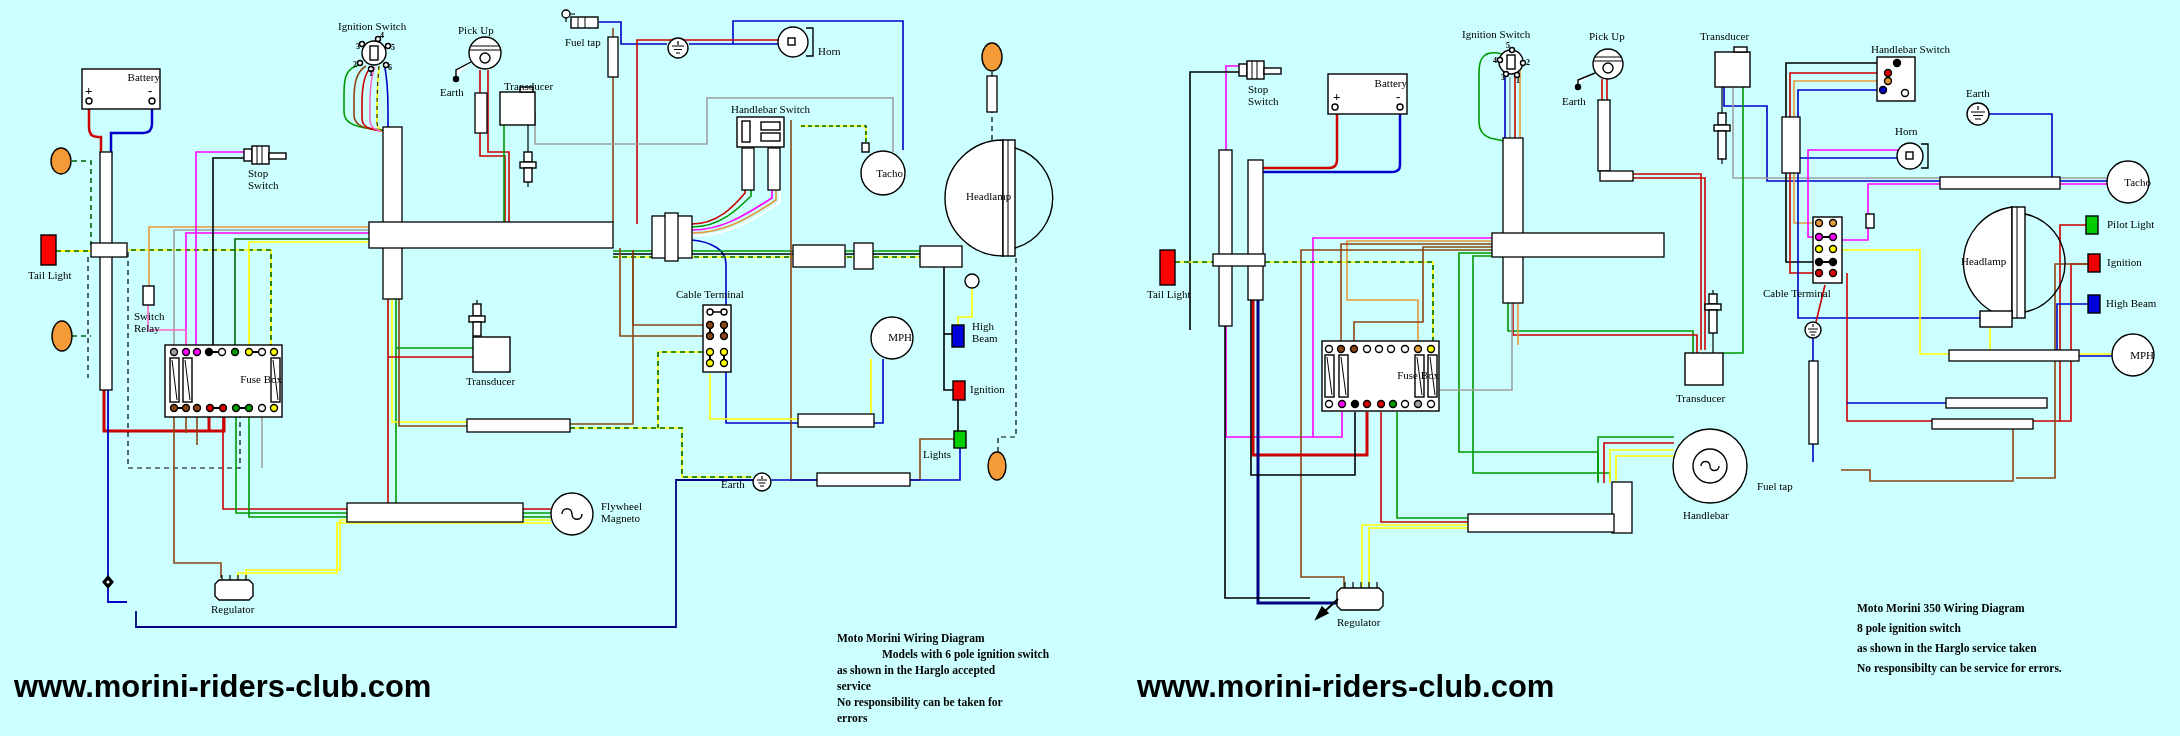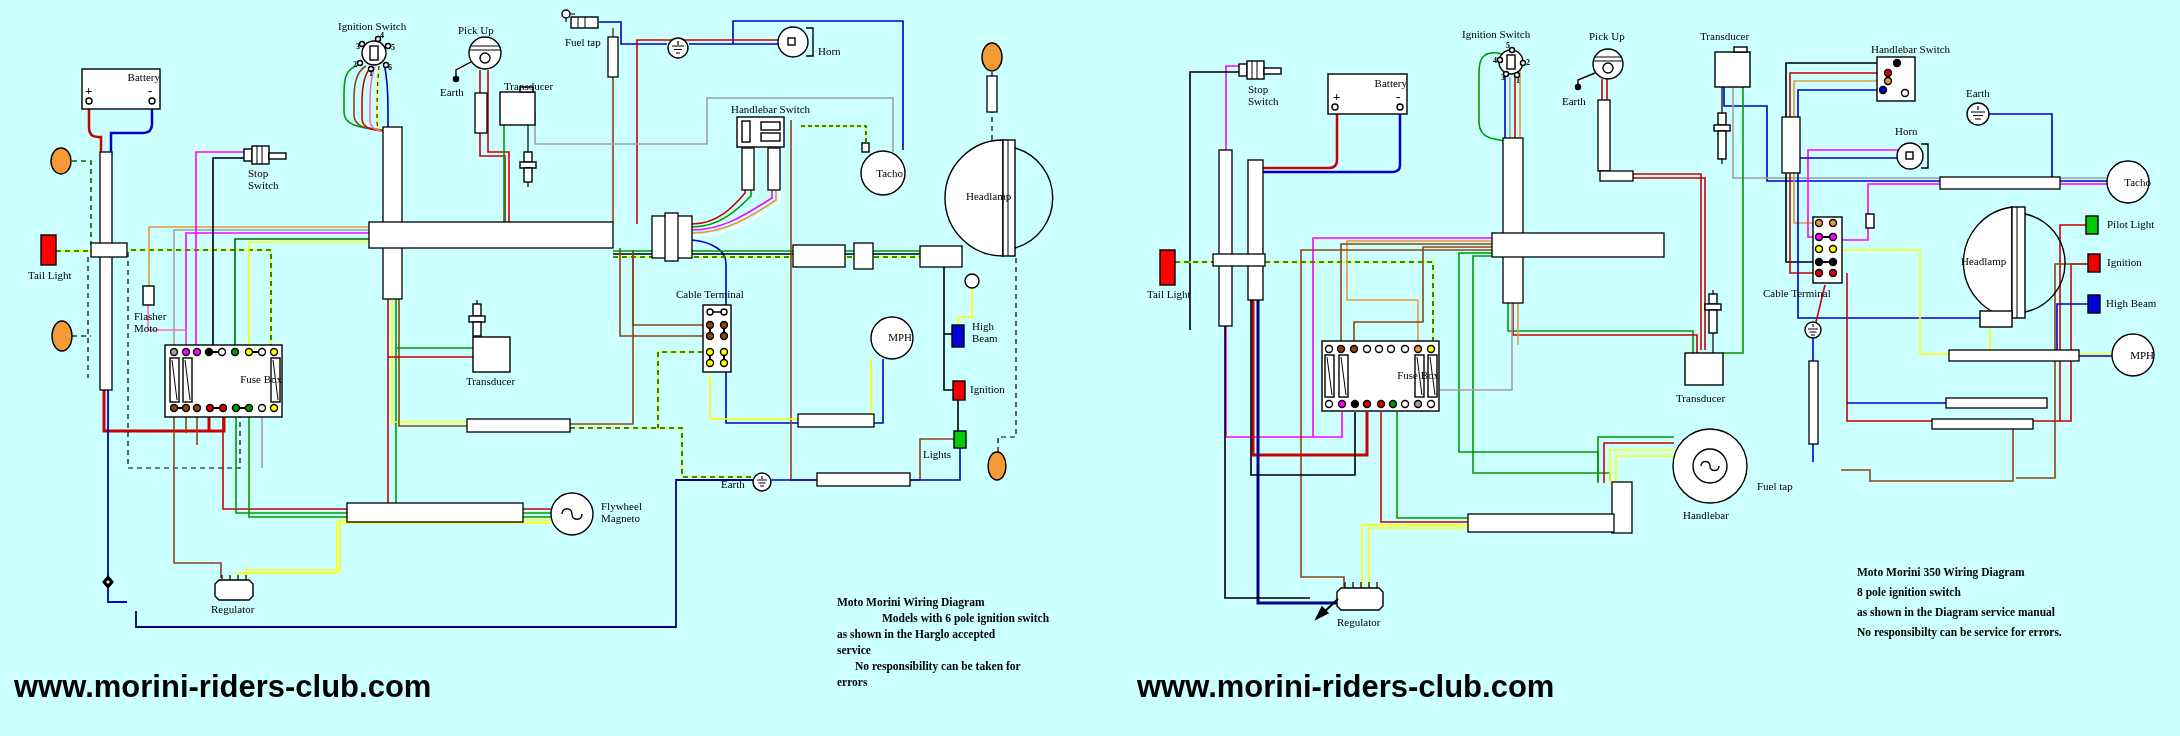--- a/index.html
+++ b/index.html
@@ -4,21 +4,21 @@
 <style>
   html,body{margin:0;padding:0;background:#CCFFFF;}
   #stage{position:relative;width:2180px;height:736px;background:#CCFFFF;
          font-family:"Liberation Serif",serif;overflow:hidden;}
   #wiresvg{position:absolute;left:0;top:0;}
   .lbl{position:absolute;font-size:11px;line-height:12px;color:#000;white-space:nowrap;}
   .wrap{white-space:normal;}
   .c{text-align:right;}
   .pm{position:absolute;font-size:13px;font-weight:bold;color:#000;line-height:10px;}
   .pole{position:absolute;font-size:8px;font-weight:bold;color:#000;line-height:8px;}
-  .note{position:absolute;font-size:11.5px;font-weight:bold;color:#000;white-space:nowrap;}
+  .note{position:absolute;font-size:11.5px;font-weight:bold;color:#000;white-space:nowrap;margin-top:36px;}
   .site{position:absolute;font-size:31px;font-weight:bold;color:#000;
         font-family:"Liberation Sans",sans-serif;}
 </style>
 </head>
 <body>
 
 <div id="stage">
 
 <svg id="wiresvg" width="2180" height="736" viewBox="0 0 2180 736">
 
@@ -564,38 +564,38 @@
   <span class="lbl" style="left:818px;top:45px">Horn</span>
   <span class="lbl" style="left:731px;top:103px">Handlebar Switch</span>
   <span class="lbl c" style="left:863px;top:167px;width:40px">Tacho</span>
   <span class="lbl" style="left:966px;top:190px">Headlamp</span>
   <span class="lbl" style="left:676px;top:288px">Cable Terminal</span>
   <span class="lbl c" style="left:872px;top:331px;width:40px">MPH</span>
   <span class="lbl wrap" style="left:972px;top:320px;width:38px">High Beam</span>
   <span class="lbl" style="left:970px;top:383px">Ignition</span>
   <span class="lbl" style="left:923px;top:448px">Lights</span>
   <span class="lbl" style="left:721px;top:478px">Earth</span>
-  <span class="lbl wrap" style="left:134px;top:310px;width:48px">Flasher Moto</span>
+  <span class="lbl wrap" style="left:134px;top:310px;width:48px">Switch Relay</span>
   <span class="lbl c" style="left:165px;top:373px;width:117px">Fuse Box</span>
   <span class="lbl" style="left:466px;top:375px">Transducer</span>
   <span class="lbl wrap" style="left:601px;top:500px;width:62px">Flywheel Magneto</span>
   <span class="lbl" style="left:211px;top:603px">Regulator</span>
 
   <span class="pole" style="left:369px;top:70px">1</span>
   <span class="pole" style="left:353px;top:61px">2</span>
   <span class="pole" style="left:356px;top:43px">3</span>
   <span class="pole" style="left:380px;top:32px">4</span>
   <span class="pole" style="left:391px;top:44px">5</span>
   <span class="pole" style="left:388px;top:64px">6</span>
 
   <span class="note" style="left:837px;top:596px">Moto Morini     Wiring Diagram</span>
   <span class="note" style="left:882px;top:612px">Models with 6 pole ignition switch</span>
   <span class="note" style="left:837px;top:628px">as shown in the Harglo accepted</span>
   <span class="note" style="left:837px;top:644px">service</span>
-  <span class="note" style="left:855px;top:660px">No responsibility can be taken for</span>
+  <span class="note" style="left:837px;top:660px">No responsibility can be taken for</span>
   <span class="note" style="left:837px;top:676px">errors</span>
   <span class="site" style="left:14px;top:669px">www.morini-riders-club.com</span>
 
   <span class="lbl wrap" style="left:1248px;top:83px;width:44px">Stop Switch</span>
   <span class="lbl c" style="left:1328px;top:77px;width:79px">Battery</span>
   <span class="pm" style="left:1333px;top:92px">+</span>
   <span class="pm" style="left:1396px;top:92px">-</span>
   <span class="lbl" style="left:1147px;top:288px">Tail Light</span>
   <span class="lbl" style="left:1462px;top:28px">Ignition Switch</span>
   <span class="lbl" style="left:1589px;top:30px">Pick Up</span>
@@ -618,17 +618,17 @@
   <span class="lbl" style="left:1757px;top:480px">Fuel tap</span>
 
   <span class="pole" style="left:1516px;top:77px">1</span>
   <span class="pole" style="left:1526px;top:59px">2</span>
   <span class="pole" style="left:1501px;top:74px">3</span>
   <span class="pole" style="left:1493px;top:57px">4</span>
   <span class="pole" style="left:1506px;top:42px">5</span>
 
   <span class="note" style="left:1857px;top:566px">Moto Morini 350   Wiring Diagram</span>
   <span class="note" style="left:1857px;top:586px">8 pole ignition switch</span>
-  <span class="note" style="left:1857px;top:606px">as shown in the Diagram  service manual</span>
+  <span class="note" style="left:1857px;top:606px">as shown in the Harglo  service taken</span>
   <span class="note" style="left:1857px;top:626px">No responsibilty can be service for errors.</span>
   <span class="site" style="left:1137px;top:669px">www.morini-riders-club.com</span>
 
 </div>
 
 </body></html>

